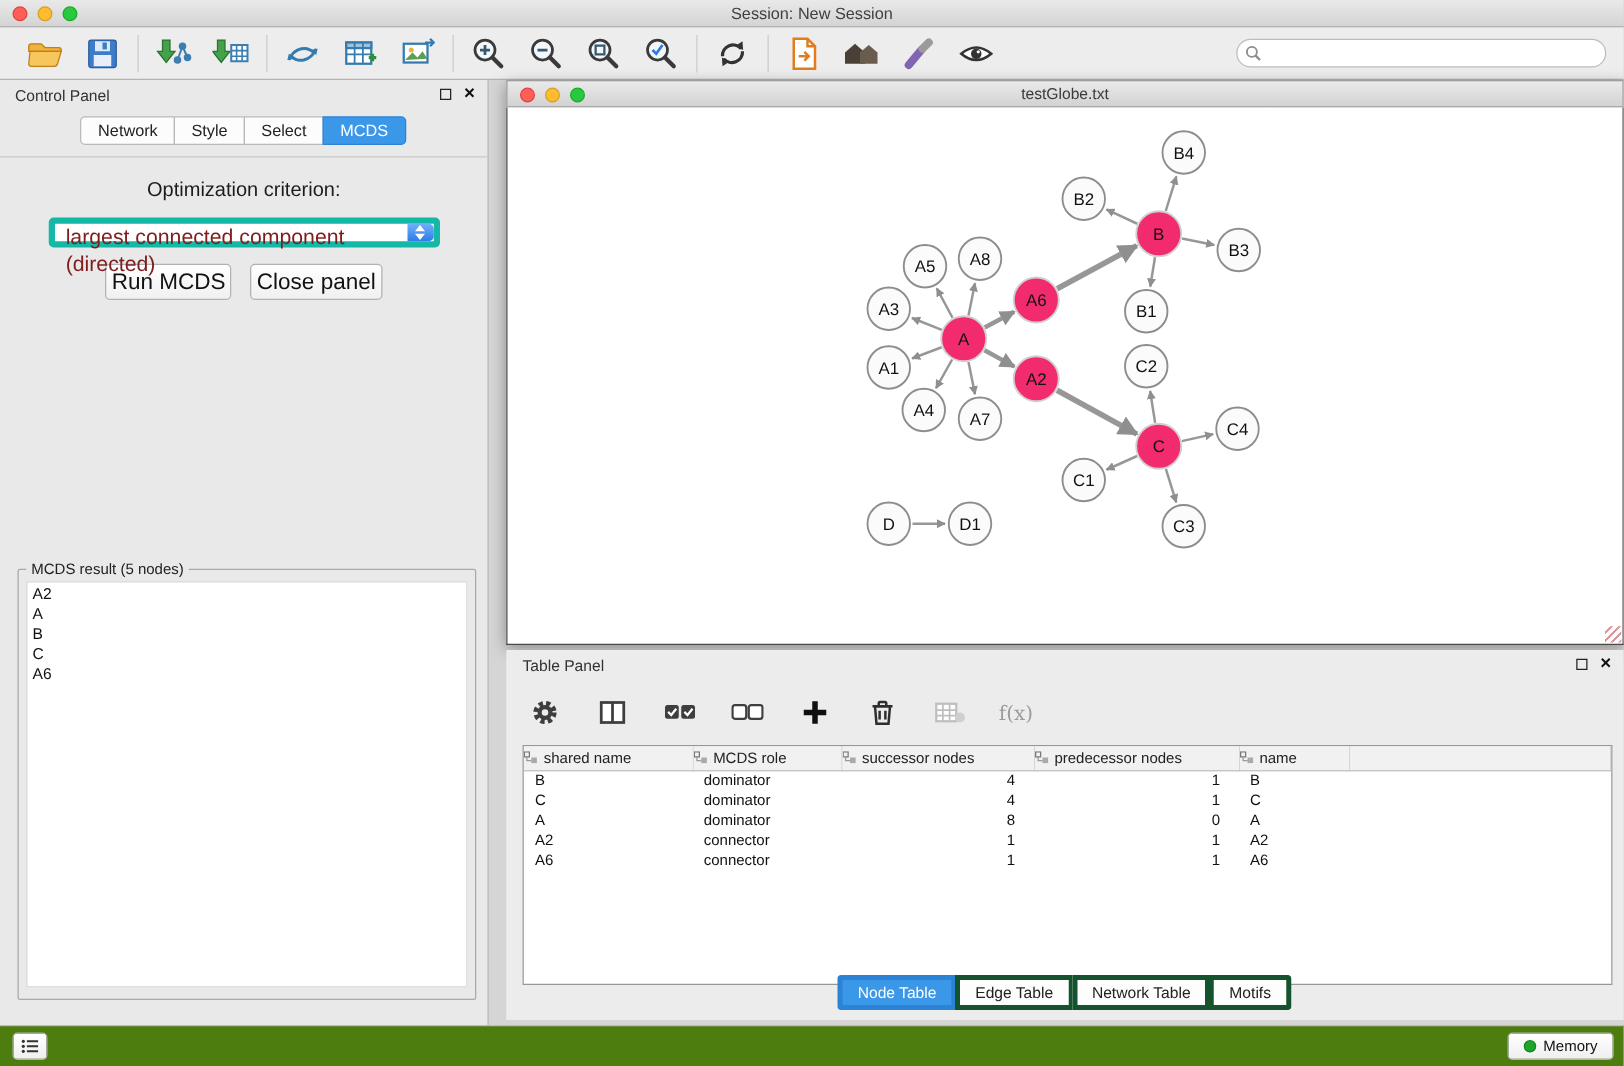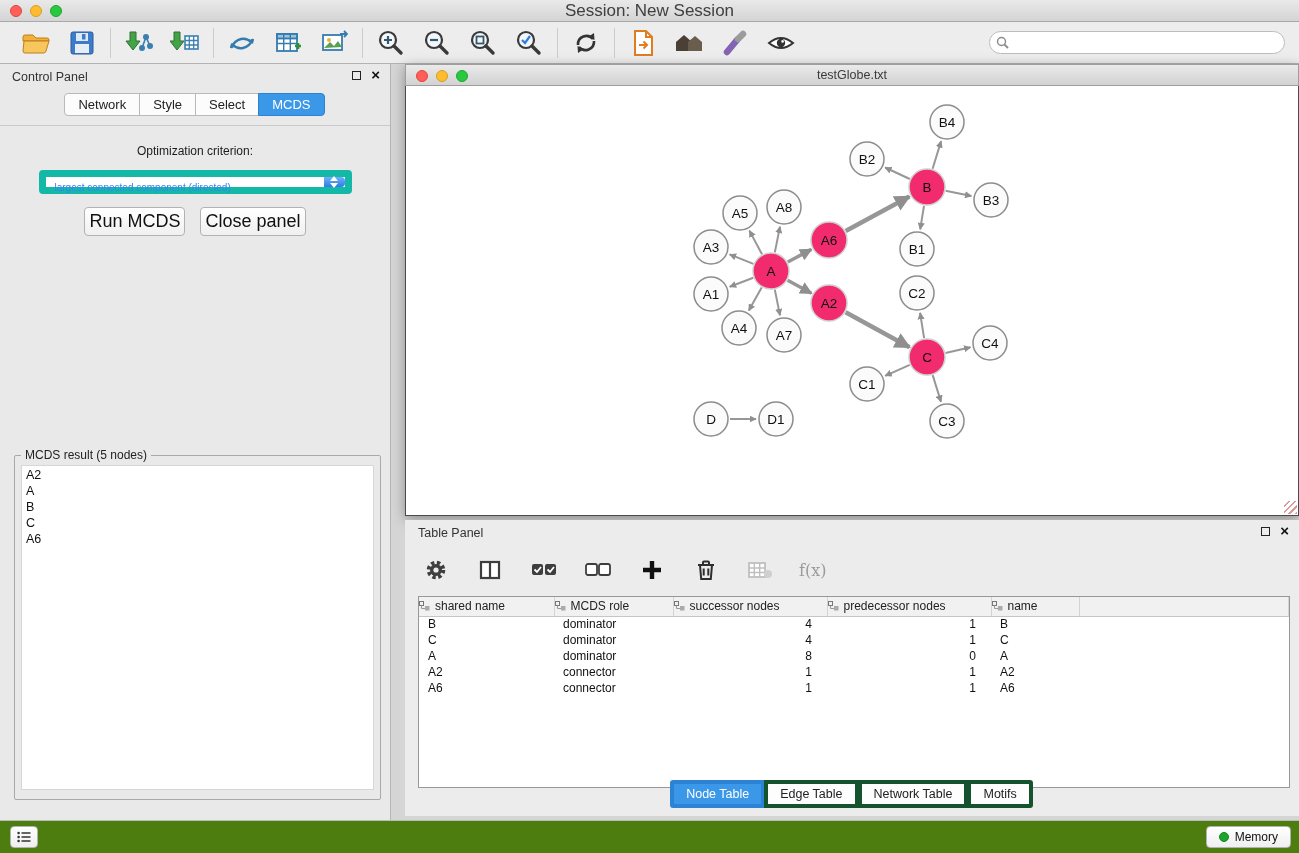--- a/index.html
+++ b/index.html
@@ -2,21 +2,21 @@
 <html><head>
 <meta charset="utf-8">
 <style>
   *{margin:0;padding:0;box-sizing:border-box}
   html,body{width:1299px;height:853px;overflow:hidden}
   body{font-family:"Liberation Sans",sans-serif;background:#d5d5d5;position:relative;color:#222;-webkit-font-smoothing:antialiased}
 
   
   .titlebar{position:absolute;top:0;left:0;right:0;height:22px;
     background:linear-gradient(#e9e9e9,#d4d4d4);border-bottom:1px solid #a9a9a9;
-    text-align:center;font-size:17px;line-height:21px;color:#404040}
+    text-align:center;font-size:13px;line-height:21px;color:#404040}
   .lights{position:absolute;left:10px;top:5px;display:flex;gap:8px}
   .light{width:12px;height:12px;border-radius:50%}
   .light.red{background:#ff5f57;border:1px solid #e0443e}
   .light.yellow{background:#febc2e;border:1px solid #d89e24}
   .light.green{background:#28c840;border:1px solid #1aab29}
 
   
   .toolbar{position:absolute;top:22px;left:0;right:0;height:42px;background:#ededed;
     border-bottom:1px solid #b3b3b3;display:flex;align-items:center;padding:0 8px}
   .tgroup{display:flex;align-items:center;gap:16px;padding:0 13px}
@@ -36,23 +36,23 @@
   .panel-head{height:27px;position:relative;font-size:12.5px;color:#333;line-height:26px;padding-left:12px}
   .panel-head .picons{position:absolute;right:10px;top:6px;display:flex;gap:10px;align-items:center}
   .float-box{width:9px;height:9px;border:1.5px solid #222;display:inline-block}
   .close-x{font-size:15px;font-weight:bold;color:#111;line-height:10px}
   .cp-tabs{display:flex;justify-content:center;margin-top:2px}
   .cp-tab{padding:3px 13px;font-size:13px;background:#fcfcfc;border:1px solid #b9b9b9;margin-left:-1px;color:#222}
   .cp-tab:first-child{border-radius:4px 0 0 4px}
   .cp-tab:last-child{border-radius:0 4px 4px 0}
   .cp-tab.active{background:#3b97e8;border-color:#2c83d6;color:#fff}
   .cp-divider{border-bottom:1px solid #c9c9c9;margin-top:9px}
-  .opt-label{text-align:center;font-size:12px;margin-top:18px;color:#1c1c1c}
-  .cp-select{margin:12px auto 0;width:313px;height:24px;background:#fff;border:7px solid #14b8a6;
-    border-radius:4px;position:relative;font-size:10px;line-height:22px;padding-left:9px;color:#3b82f6}
+  .opt-label{text-align:center;font-size:16px;margin-top:18px;color:#1c1c1c}
+  .cp-select{margin:12px auto 0;width:313px;height:24px;background:#fff;border:5px solid #14b8a6;
+    border-radius:4px;position:relative;font-size:17px;line-height:22px;padding-left:9px;color:#7f1d1d}
   .cp-select .stepper{position:absolute;right:0;top:0;bottom:0;width:21px;border-radius:0 4px 4px 0;
     background:linear-gradient(#6fb1f8,#2d7ce6);display:flex;flex-direction:column;align-items:center;justify-content:center;gap:2px}
   .tri-up{width:0;height:0;border-left:4px solid transparent;border-right:4px solid transparent;border-bottom:5px solid #fff}
   .tri-down{width:0;height:0;border-left:4px solid transparent;border-right:4px solid transparent;border-top:5px solid #fff}
   .cp-buttons{display:flex;justify-content:center;gap:15px;margin-top:13px}
   .cp-btn{padding:3px 4px;font-size:18px;background:linear-gradient(#ffffff,#f0f0f0);
     border:1px solid #b2b2b2;border-radius:4px;color:#111}
   .result-fieldset{position:absolute;left:14px;right:9px;top:391px;bottom:21px;
     border:1px solid #a9a9a9;border-radius:2px}
   .result-legend{position:absolute;top:-8px;left:6px;background:#e9e9e9;padding:0 4px;font-size:12px;color:#222}

